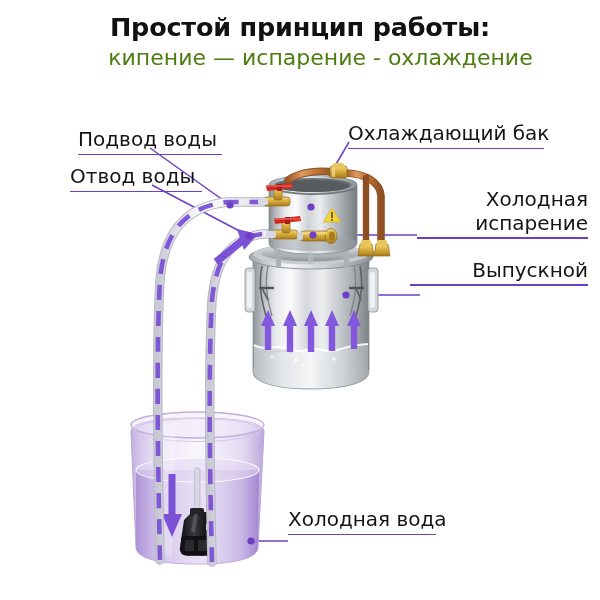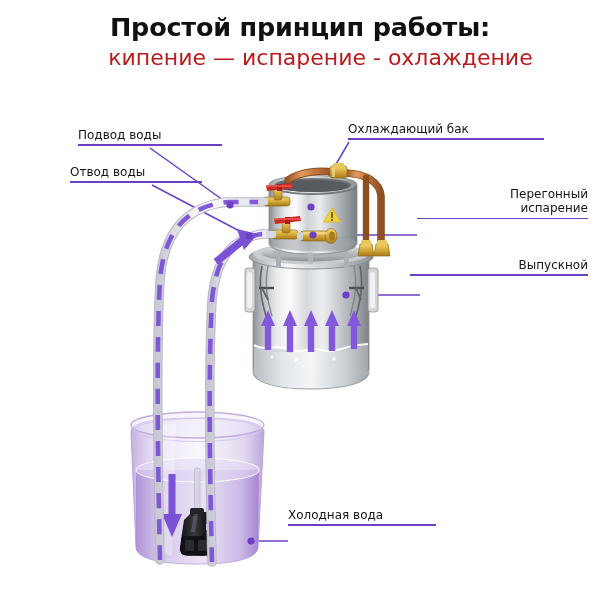--- a/index.html
+++ b/index.html
@@ -35,29 +35,29 @@
     font-size: 25.5px;
     font-weight: bold;
     letter-spacing: -0.2px;
     line-height: 1.18;
     color: #111111;
   }
   .title-sub {
     font-size: 22px;
     font-weight: normal;
     line-height: 1.25;
-    color: #b91c1c;
+    color: #4d7c0f;
     margin-top: 2px;
     padding-left: 41px;
   }
 
   
   .label {
     position: absolute;
-    font-size: 12px;
+    font-size: 20px;
     color: #141414;
     line-height: 1.18;
     white-space: nowrap;
   }
   .label.two-line { line-height: 1.2; }
   .label-left  { text-align: left; }
   .label-right { text-align: right; }
 
   
   .ul {
@@ -398,21 +398,21 @@
     <div>Отвод воды</div>
     <div class="ul" style="width:132px;"></div>
   </div>
 
   <div class="label label-left" style="left:348px; top:122px;">
     <div>Охлаждающий бак</div>
     <div class="ul" style="width:196px;"></div>
   </div>
 
   <div class="label label-right two-line" style="left:417px; top:187px; width:171px;">
-    <div>Перегонный</div>
+    <div>Холодная</div>
     <div>испарение</div>
     <div class="ul" style="width:171px;"></div>
   </div>
 
   <div class="label label-right two-line" style="left:410px; top:258px; width:178px;">
     <div>Выпускной</div>
     <div class="ul" style="width:178px;"></div>
   </div>
 
   <div class="label label-left" style="left:288px; top:508px;">

